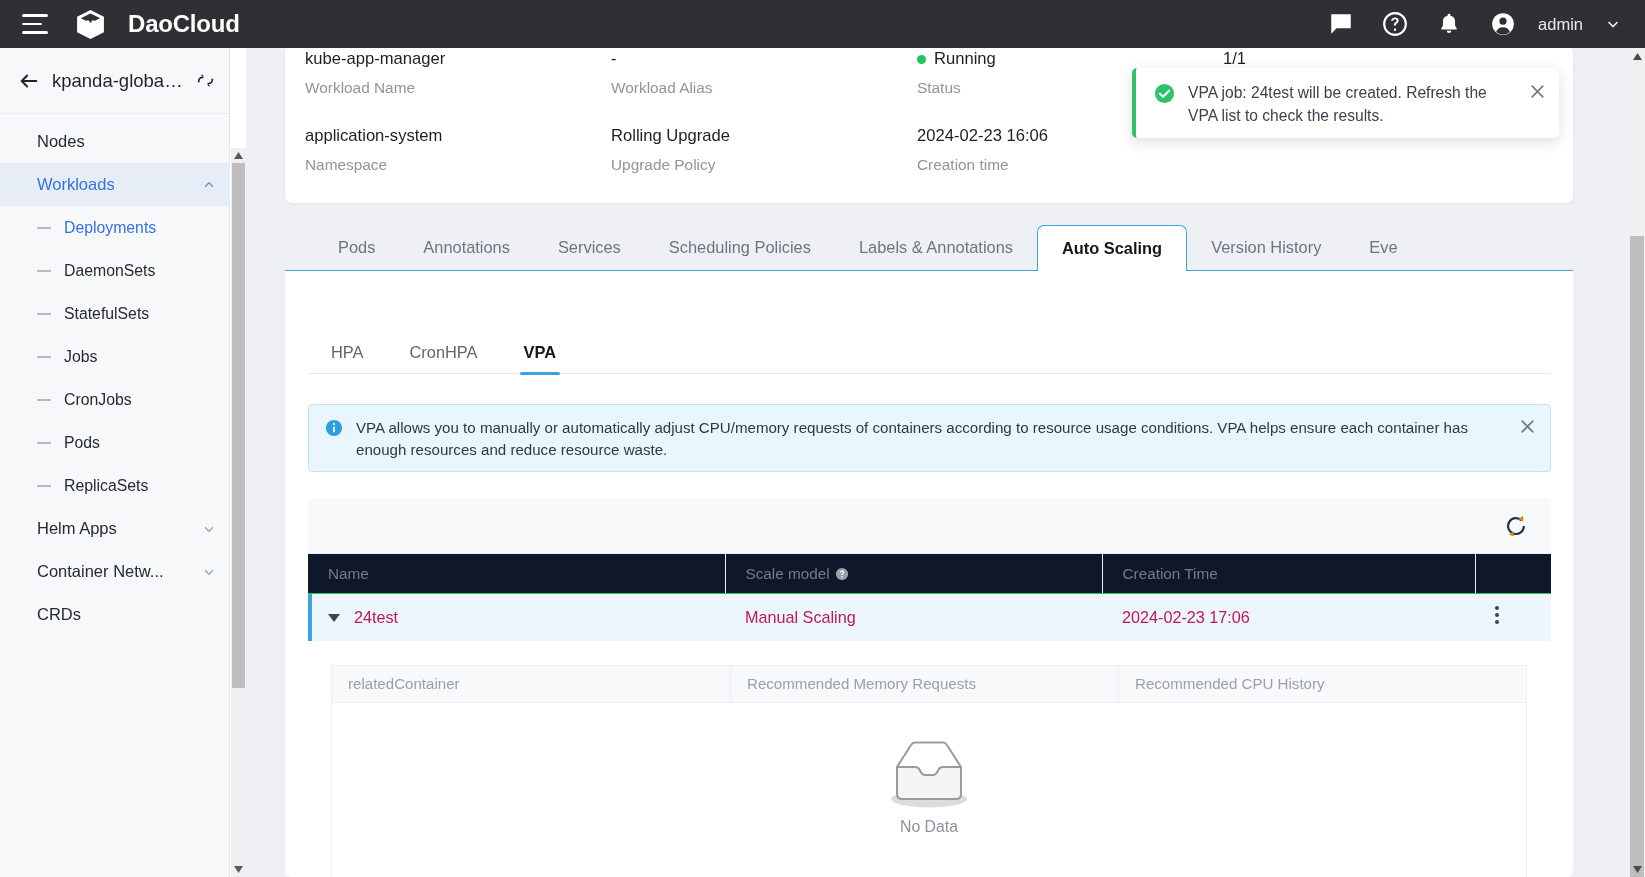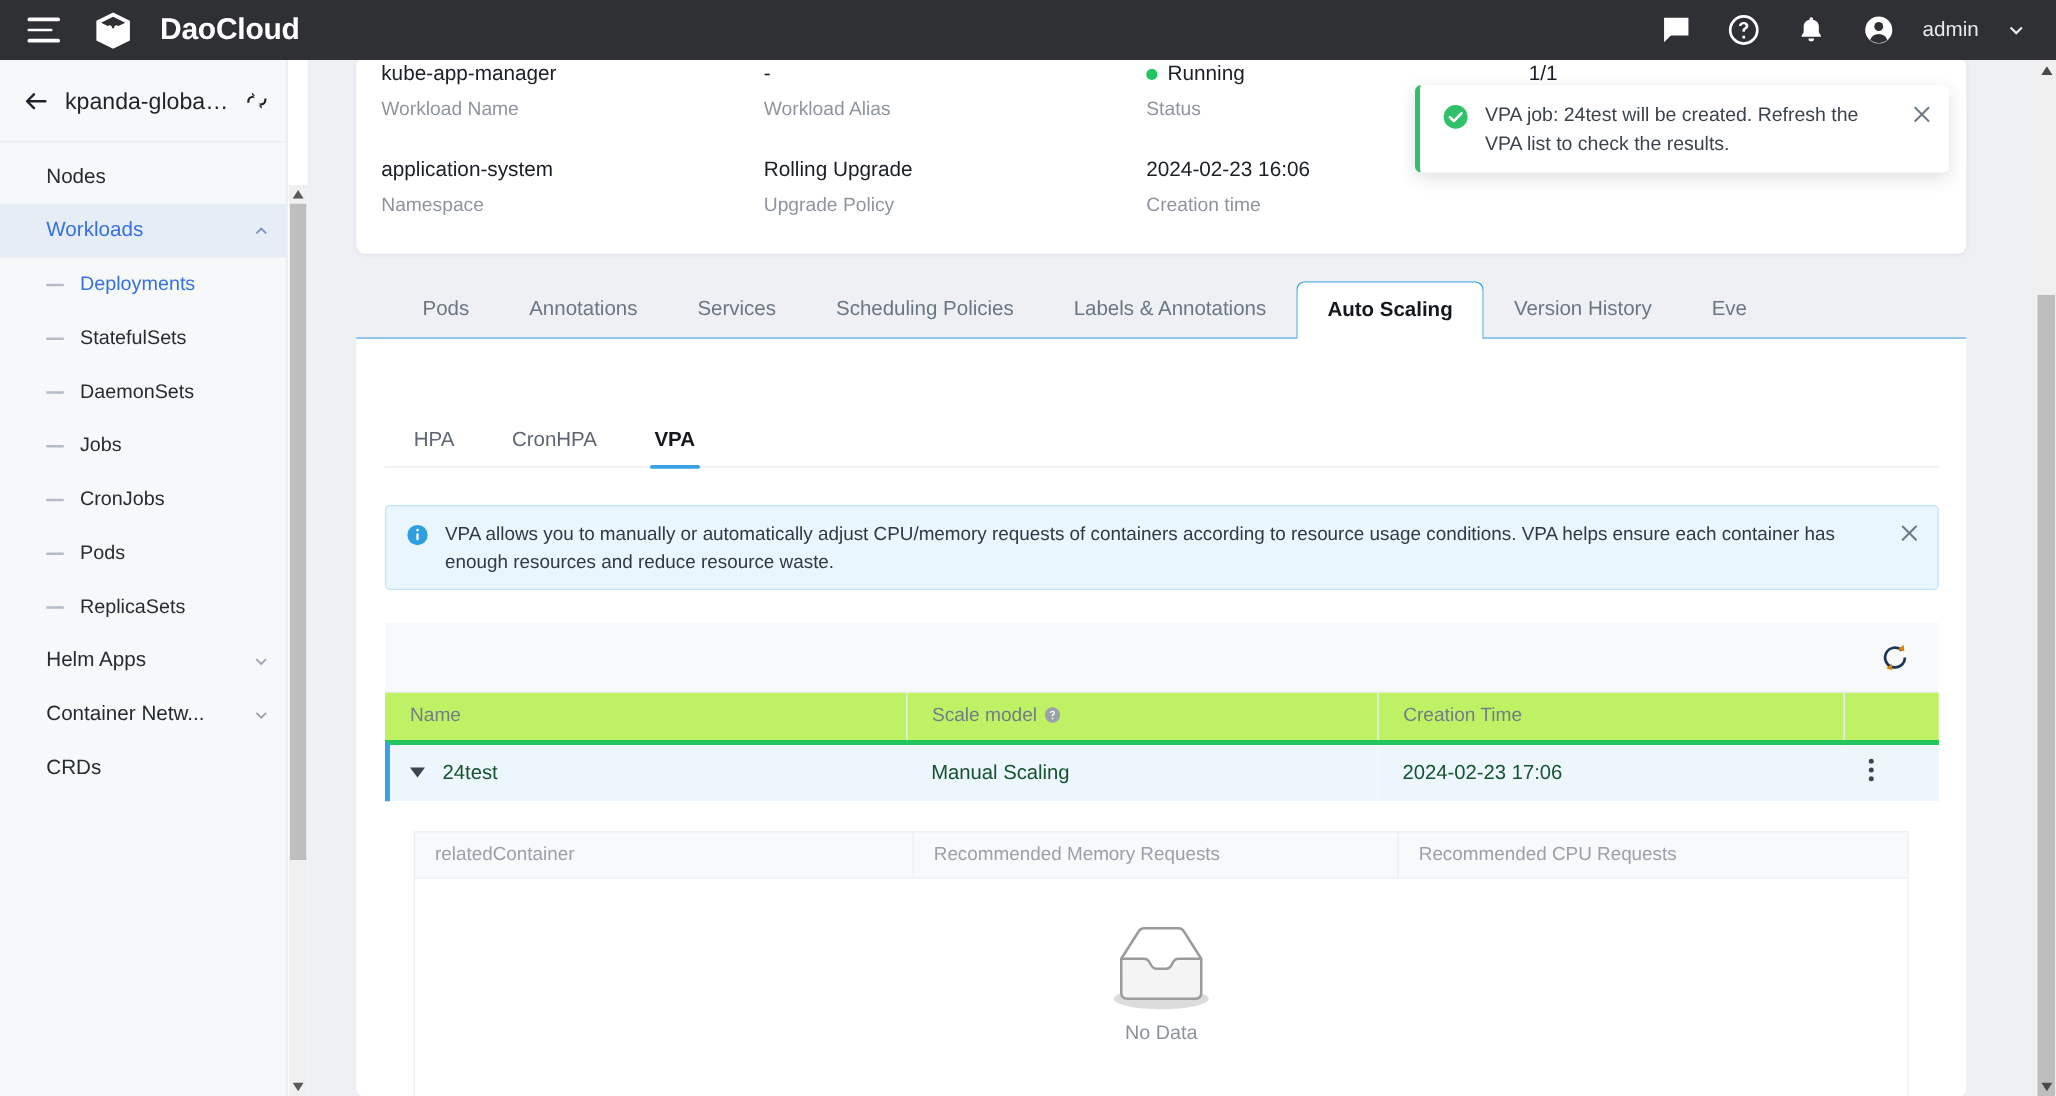--- a/index.html
+++ b/index.html
@@ -161,32 +161,32 @@
   
   .table-wrap { position: absolute; top: 227px; left: 23px; width: 1243px; }
   .table-toolbar {
     height: 55px; background: #f8f9fb; display: flex; align-items: center;
     justify-content: flex-end; padding-right: 22px;
   }
   .refresh-btn { width: 26px; height: 26px; cursor: pointer; }
 
   .tbl { width: 100%; border-collapse: collapse; table-layout: fixed; }
   .tbl th {
-    background: #bef264; text-align: left; font-weight: 400;
+    background: #0f172a; text-align: left; font-weight: 400;
     font-size: 15.3px; color: #747c88; height: 40px; padding: 0 0 0 20px;
-    border-top: 1px solid #eceef1; border-bottom: 4px solid #22c55e;
+    border-top: 1px solid #eceef1; border-bottom: 1px solid #22c55e;
   }
   .tbl th.c1 { width: 417px; }
   .tbl th.c2 { width: 377px; border-left: 1px solid #eceef1; }
   .tbl th.c3 { width: 373px; border-left: 1px solid #eceef1; }
   .tbl th.c4 { width: 76px; border-left: 1px solid #eceef1; }
   .help-icon { width: 14px; height: 14px; vertical-align: -2px; margin-left: 5px; }
 
   .row-main { height: 47px; background: #edf6fd; position: relative; }
-  .row-main td { font-size: 16.2px; color: #14532d; padding-left: 20px; vertical-align: middle; }
+  .row-main td { font-size: 16.2px; color: #be185d; padding-left: 20px; vertical-align: middle; }
   .row-accent {
     position: absolute; left: 0; top: 0; width: 4px; height: 47px; background: #3aa3e3;
   }
   .expander {
     display: inline-block; width: 0; height: 0;
     border-left: 6.5px solid transparent; border-right: 6.5px solid transparent;
     border-top: 8px solid #3d444d; margin-right: 14px; vertical-align: 1px; cursor: pointer;
   }
   .kebab { width: 4px; height: 18px; display: inline-block; cursor: pointer; }
   .kebab i { display: block; width: 4px; height: 4px; background: #3d444d; border-radius: 50%; margin-bottom: 3px; }
@@ -300,25 +300,25 @@
       <svg class="chev" viewBox="0 0 16 16">
         <path fill="none" stroke="#7b93bd" stroke-width="1.6" d="M3.5 10L8 5.5 12.5 10"></path>
       </svg>
     </div>
     <div class="sub-item selected">
       <span class="dash"></span>
       <span>Deployments</span>
     </div>
     <div class="sub-item">
       <span class="dash"></span>
+      <span>DaemonSets</span>
+    </div>
+    <div class="sub-item">
+      <span class="dash"></span>
       <span>StatefulSets</span>
-    </div>
-    <div class="sub-item">
-      <span class="dash"></span>
-      <span>DaemonSets</span>
     </div>
     <div class="sub-item">
       <span class="dash"></span>
       <span>Jobs</span>
     </div>
     <div class="sub-item">
       <span class="dash"></span>
       <span>CronJobs</span>
     </div>
     <div class="sub-item">
@@ -485,21 +485,21 @@
               <span class="kebab"><i></i><i></i><i></i></span>
             </td>
           </tr>
         </tbody>
       </table>
 
       <div class="nested">
         <div class="nested-head">
           <div class="nh1">relatedContainer</div>
           <div class="nh2">Recommended Memory Requests</div>
-          <div class="nh3">Recommended CPU Requests</div>
+          <div class="nh3">Recommended CPU History</div>
         </div>
         <div class="nested-body">
           <svg width="104" height="78" viewBox="0 0 104 78">
             <ellipse cx="52" cy="68" rx="38" ry="8.5" fill="#dcdcdc"></ellipse>
             <path d="M20 36 L34 14 Q35.5 11.5 38 11.5 L66 11.5 Q68.5 11.5 70 14 L84 36" fill="#ffffff" stroke="#9b9b9b" stroke-width="2" stroke-linejoin="round"></path>
             <path d="M20 36 L38 36 Q41.5 36 43 39.5 Q45 44 48 44 L56 44 Q59 44 61 39.5 Q62.5 36 66 36 L84 36 L84 63 Q84 68 79 68 L25 68 Q20 68 20 63 Z" fill="#f4f4f4" stroke="#9b9b9b" stroke-width="2" stroke-linejoin="round"></path>
           </svg>
           <div class="nodata-text">No Data</div>
         </div>
       </div>

